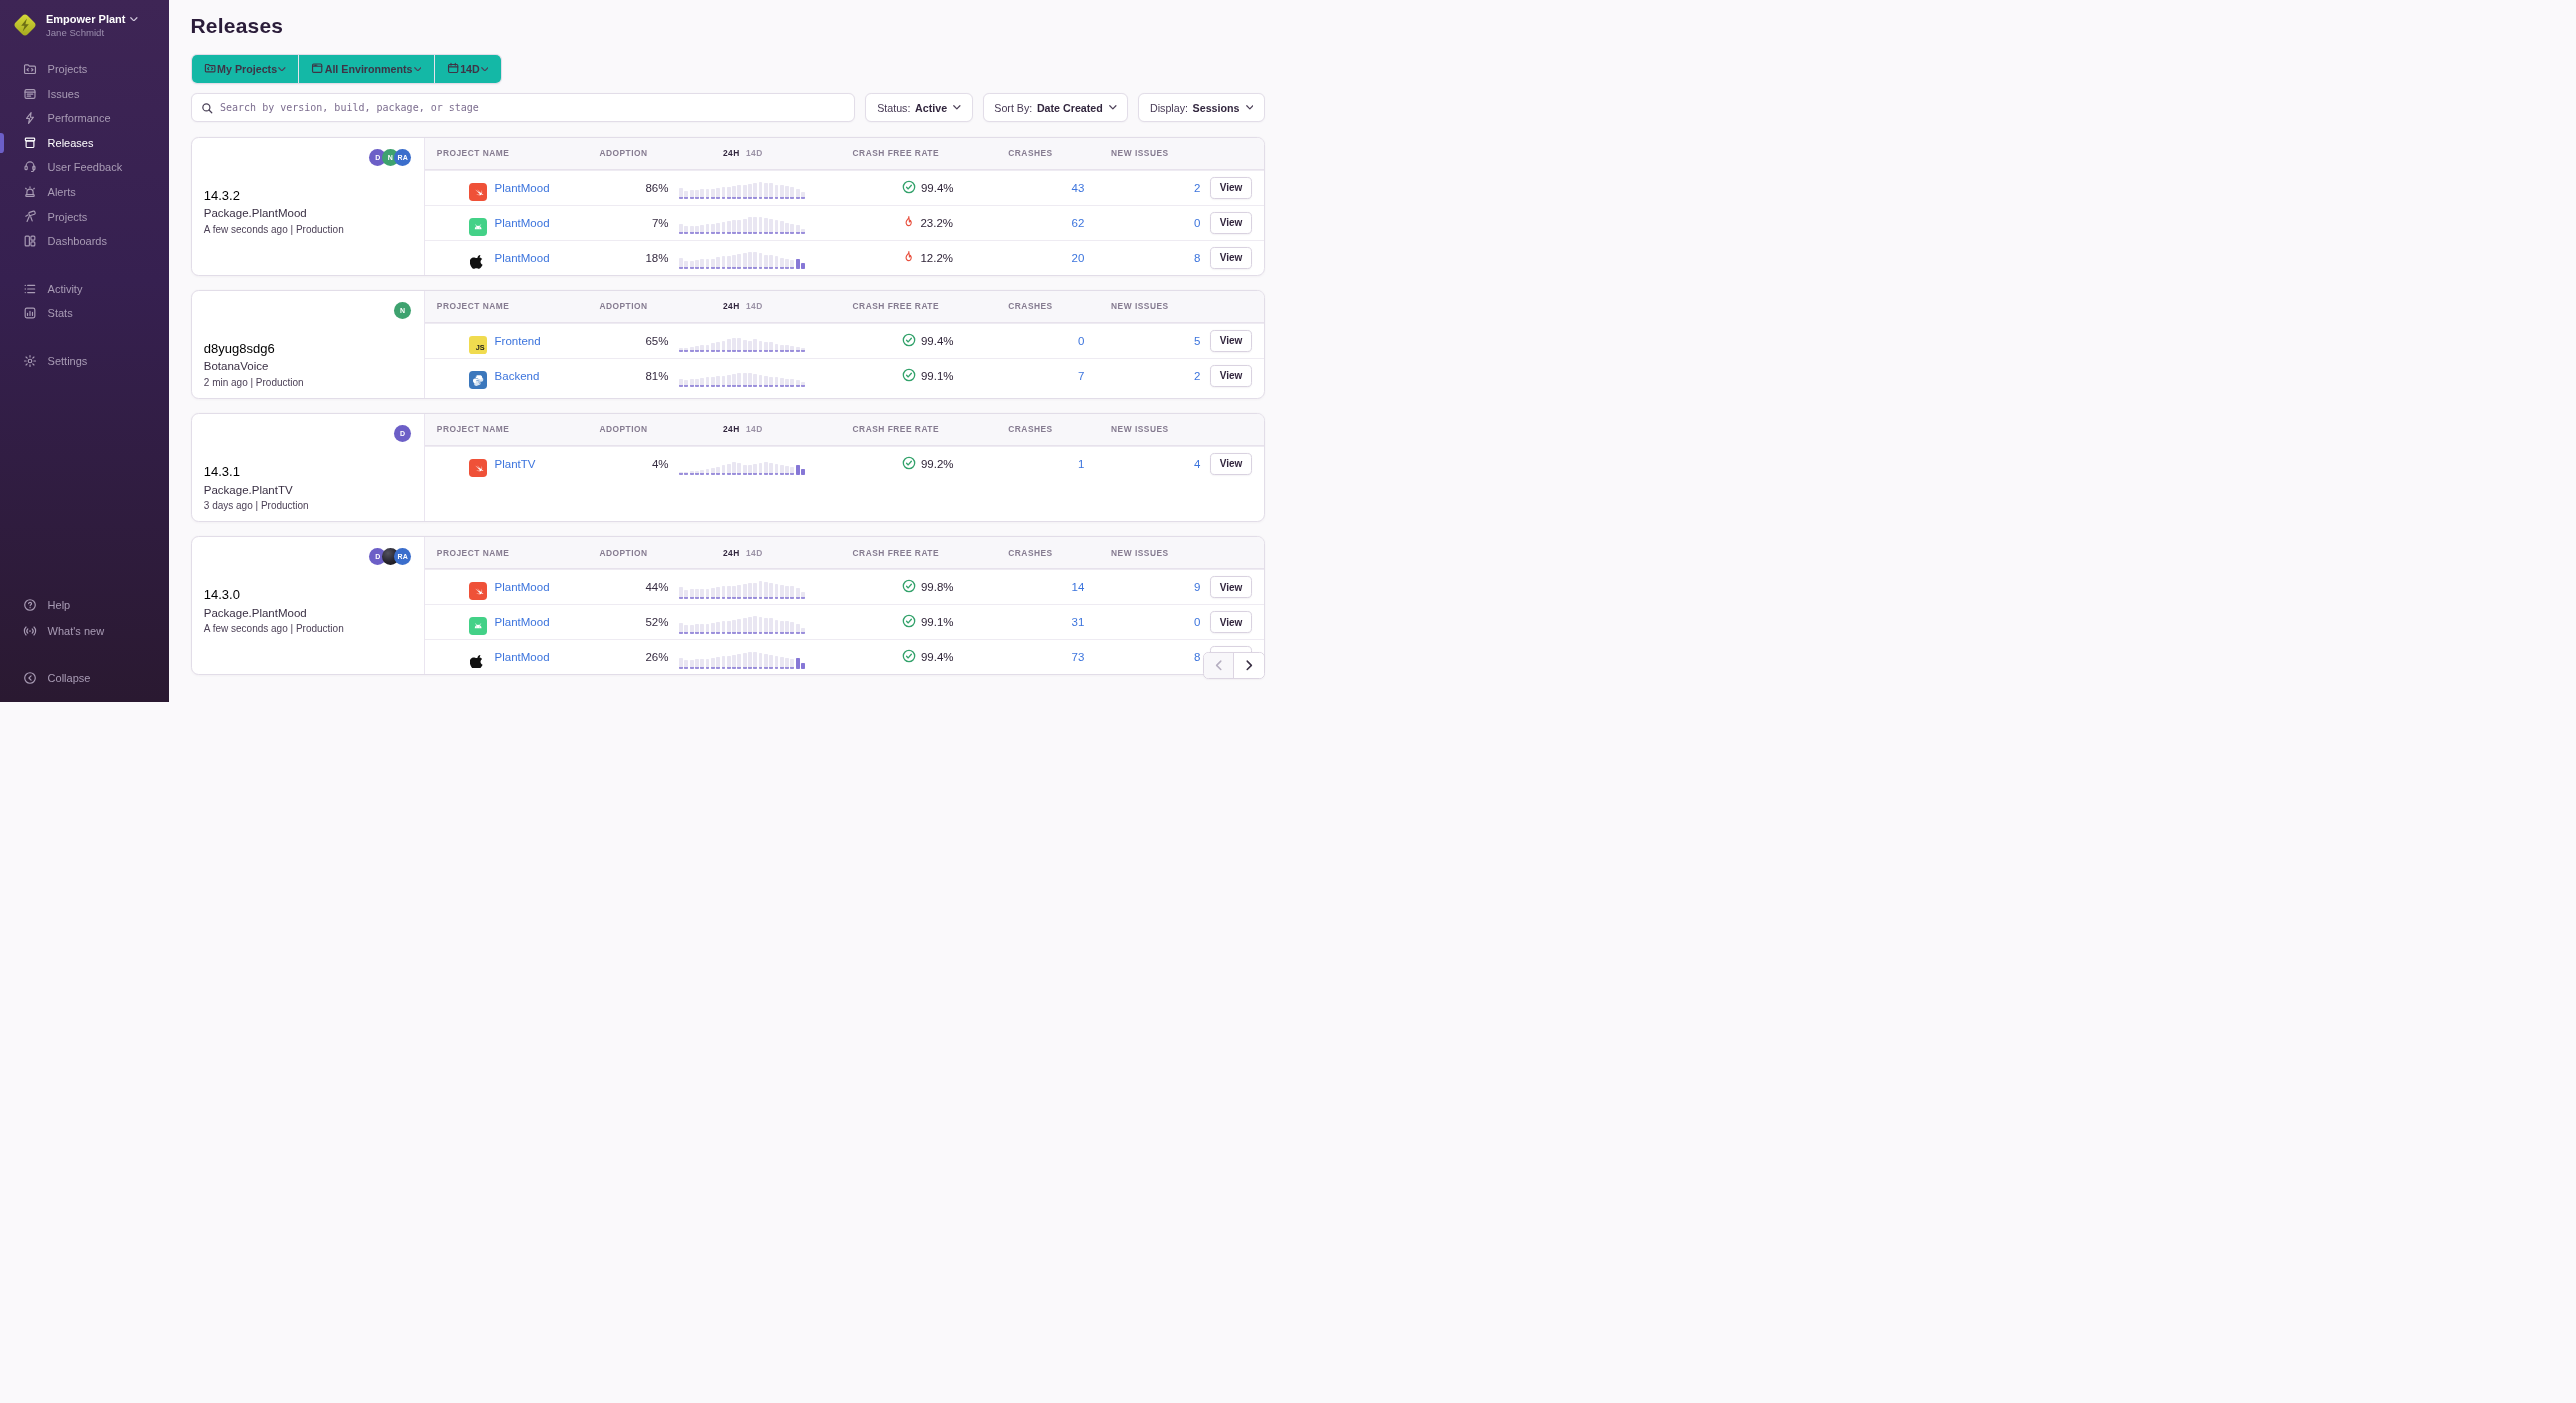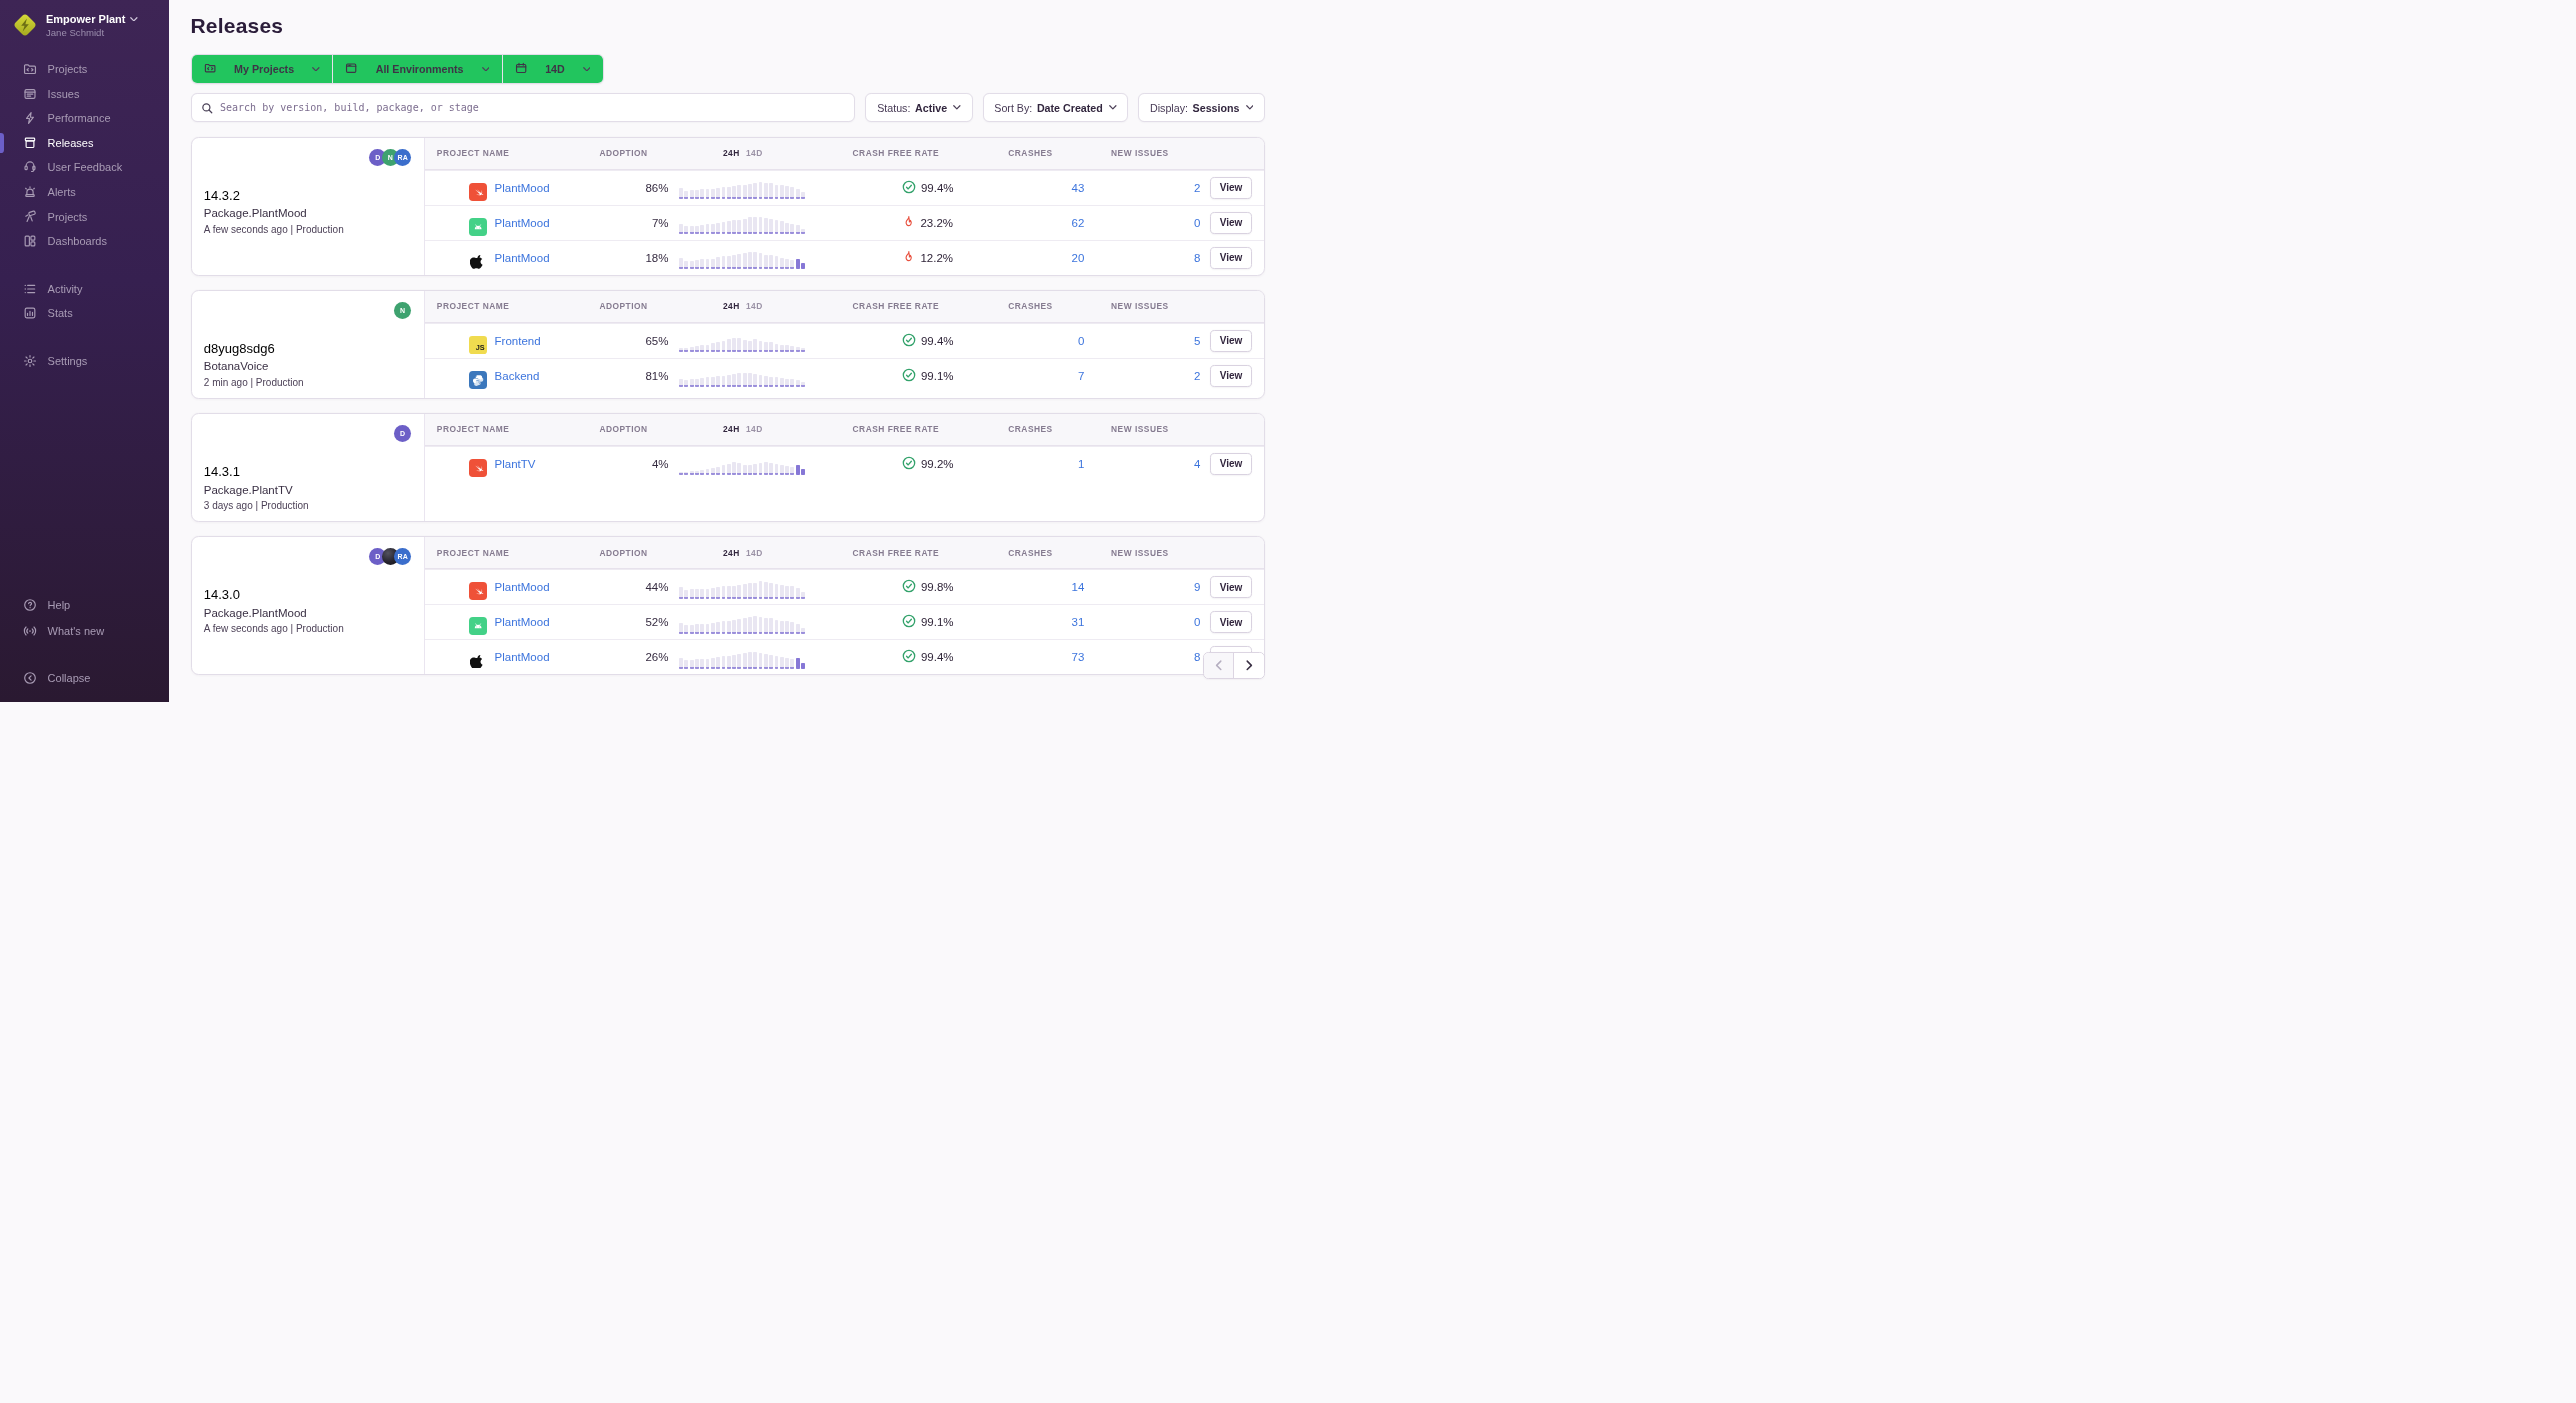--- a/index.html
+++ b/index.html
@@ -28,21 +28,21 @@
   .nav-item.active .nav-ind { display:block; position:absolute; left:0; top:2.3px; width:3.8px; height:20px; background:#6c5fc7; border-radius:0 3.1px 3.1px 0; }
   .sidebar-bottom { padding-bottom:10.7px; }
   .sidebar-bottom .nav-item { height:26px; }
   .collapse-wrap { margin-top:21.5px; }
 
   
   .main { flex:1; height:100%; overflow:hidden; padding:14px 23px 0 21.5px; position:relative; }
   .page-title { font-size:21px; font-weight:700; color:#2b1d3a; letter-spacing:0.2px; }
 
   .filter-bar { margin-top:16px; display:inline-flex; background:#fff; border:0.8px solid #e2dde8; border-radius:6.1px; box-shadow:0 0.8px 1.5px rgba(43,26,60,.04); overflow:hidden; }
-  .filter-seg { display:flex; align-items:center; gap:18px; padding:0 12.3px; height:28px; font-size:10.7px; font-weight:700; color:#3e3446; cursor:pointer; background:#22c55e; border:none; border-right:0.8px solid #e7e2ec; font-family:inherit; }
+  .filter-seg { display:flex; align-items:center; gap:1px; padding:0 12.3px; height:28px; font-size:10.7px; font-weight:700; color:#3e3446; cursor:pointer; background:#14b8a6; border:none; border-right:0.8px solid #e7e2ec; font-family:inherit; }
   .filter-seg:last-child { border-right:none; }
   .filter-seg svg.chev { color:#4d4158; }
 
   .search-row { margin-top:9.2px; display:flex; align-items:center; gap:10.7px; }
   .searchbox { flex:none; width:664px; height:29px; background:#fff; border:0.8px solid #e2dde8; border-radius:6.1px; display:flex; align-items:center; padding:0 9.2px; gap:7px; box-shadow:0 0.8px 1.5px rgba(43,26,60,.03); }
   .searchbox input { border:none; outline:none; flex:1; font-family:"DejaVu Sans Mono", monospace; font-size:10px; color:#2f2438; background:transparent; }
   .searchbox input::placeholder { color:#7c6d8f; }
   .dd { display:flex; align-items:center; gap:4.6px; height:29px; padding:0 10.7px; background:#fff; border:0.8px solid #e2dde8; border-radius:6.1px; font-size:10.7px; color:#473a55; cursor:pointer; font-family:inherit; box-shadow:0 0.8px 1.5px rgba(43,26,60,.03); white-space:nowrap; }
   .dd b { color:#32263e; font-weight:700; }
   .dd svg { color:#4d4158; margin-left:1.5px; }

